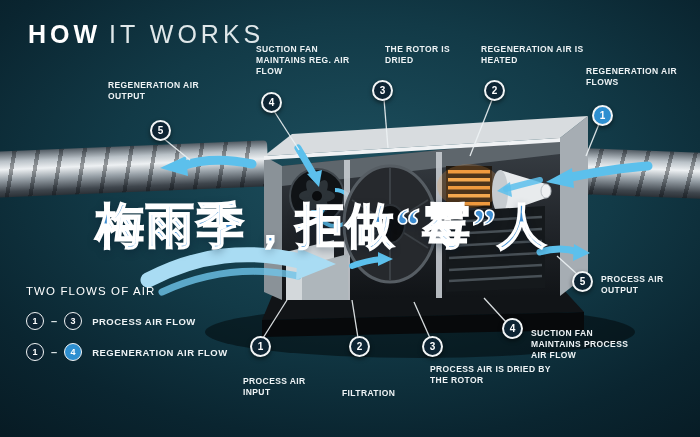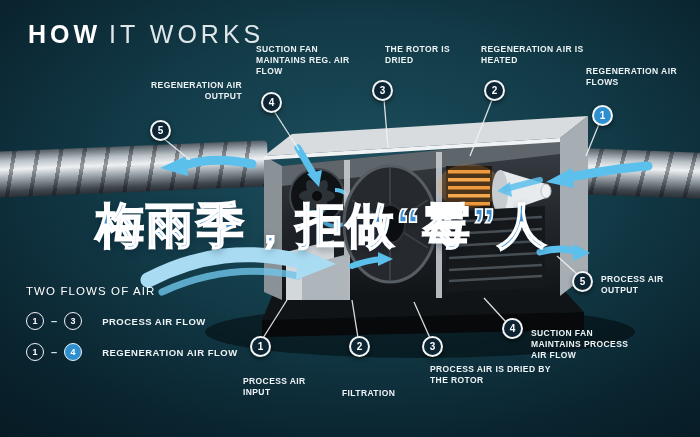--- a/index.html
+++ b/index.html
@@ -10,36 +10,36 @@
   .duct{position:absolute;height:46px;border-radius:4px;z-index:2;
     background:linear-gradient(180deg,#525b63 0%,#b9c1c7 22%,#eef1f3 40%,#98a1a8 62%,#3f464d 88%,#2a3036 100%)}
   .duct::after{content:"";position:absolute;inset:0;border-radius:4px;
     background:repeating-linear-gradient(102deg,rgba(10,14,18,0) 0 19px,rgba(10,14,18,.38) 19px 23px)}
   .duct-left{left:-6px;top:146px;width:274px;transform:rotate(-2.4deg)}
   .duct-right{left:556px;top:150px;width:150px;transform:rotate(2.2deg)}
   .scene{position:absolute;left:0;top:0;z-index:3}
   .title{position:absolute;left:28px;top:20px;z-index:7;font-size:25px;letter-spacing:4px;color:#fff;white-space:nowrap}
   .t-bold{font-weight:700}
   .t-light{font-weight:400;color:#dfe7e9;margin-left:8px}
-  .watermark{position:absolute;left:96px;top:194px;z-index:6;font-family:Liberation Sans, sans-serif;
+  .watermark{position:absolute;left:96px;top:194px;z-index:6;font-family:Liberation Serif, serif;
     font-size:48px;font-weight:700;letter-spacing:2px;color:#3f8ed2;
     -webkit-text-stroke:1.6px #ffffff;text-shadow:0 3px 8px rgba(0,20,40,.45);white-space:nowrap}
   .label{position:absolute;z-index:7;font-size:8.5px;font-weight:700;line-height:1.3;letter-spacing:.4px;color:#eef3f5}
   .circ{position:absolute;z-index:7;width:21px;height:21px;border-radius:50%;background:#0d2433;
     border:2px solid #f2f5f6;color:#fff;font-size:10px;font-weight:700;
     display:flex;align-items:center;justify-content:center;box-shadow:0 2px 4px rgba(0,0,0,.5)}
   .circ.blue{background:#2e8fd0}
   .legend{position:absolute;left:26px;top:285px;z-index:7}
   .legend-title{font-size:11.5px;font-weight:400;letter-spacing:1.1px;color:#fff;margin-bottom:15px}
   .legend-row{display:flex;align-items:center;gap:7px;margin-bottom:13px}
   .lcirc{width:18px;height:18px;border-radius:50%;background:#0d2433;border:1.5px solid #f2f5f6;color:#fff;
     font-size:9px;font-weight:700;display:flex;align-items:center;justify-content:center;flex:0 0 auto}
   .lcirc.blue{background:#2e8fd0}
   .dash{color:#dfe7e9;font-size:11px;font-weight:700}
-  .legend-label{font-size:9.5px;font-weight:700;letter-spacing:.5px;color:#eef3f5;margin-left:13px}
+  .legend-label{font-size:9.5px;font-weight:700;letter-spacing:.5px;color:#eef3f5;margin-left:3px}
 </style>
 </head>
 <body>
 
 <div class="stage">
 
   <div class="duct duct-left"></div>
   <div class="duct duct-right"></div>
 
   <svg class="scene" width="700" height="437" viewBox="0 0 700 437">
@@ -158,21 +158,21 @@
       <line x1="577" y1="274" x2="557" y2="256"></line>
     </g>
   </svg>
 
   <div class="title">
     <span class="t-bold">HOW</span><span class="t-light">IT WORKS</span>
   </div>
 
   <div class="watermark">梅雨季，拒做“霉”人</div>
 
-  <div class="label" style="left:116px;top:80px;width:126px;text-align:right">REGENERATION AIR OUTPUT</div>
+  <div class="label" style="left:108px;top:80px;width:126px;text-align:left">REGENERATION AIR OUTPUT</div>
   <div class="circ" style="left:150px;top:120px">5</div>
 
   <div class="label" style="left:256px;top:44px;width:100px">SUCTION FAN MAINTAINS REG. AIR FLOW</div>
   <div class="circ" style="left:261px;top:92px">4</div>
 
   <div class="label" style="left:385px;top:44px;width:70px">THE ROTOR IS DRIED</div>
   <div class="circ" style="left:372px;top:80px">3</div>
 
   <div class="label" style="left:481px;top:44px;width:110px">REGENERATION AIR IS HEATED</div>
   <div class="circ" style="left:484px;top:80px">2</div>

